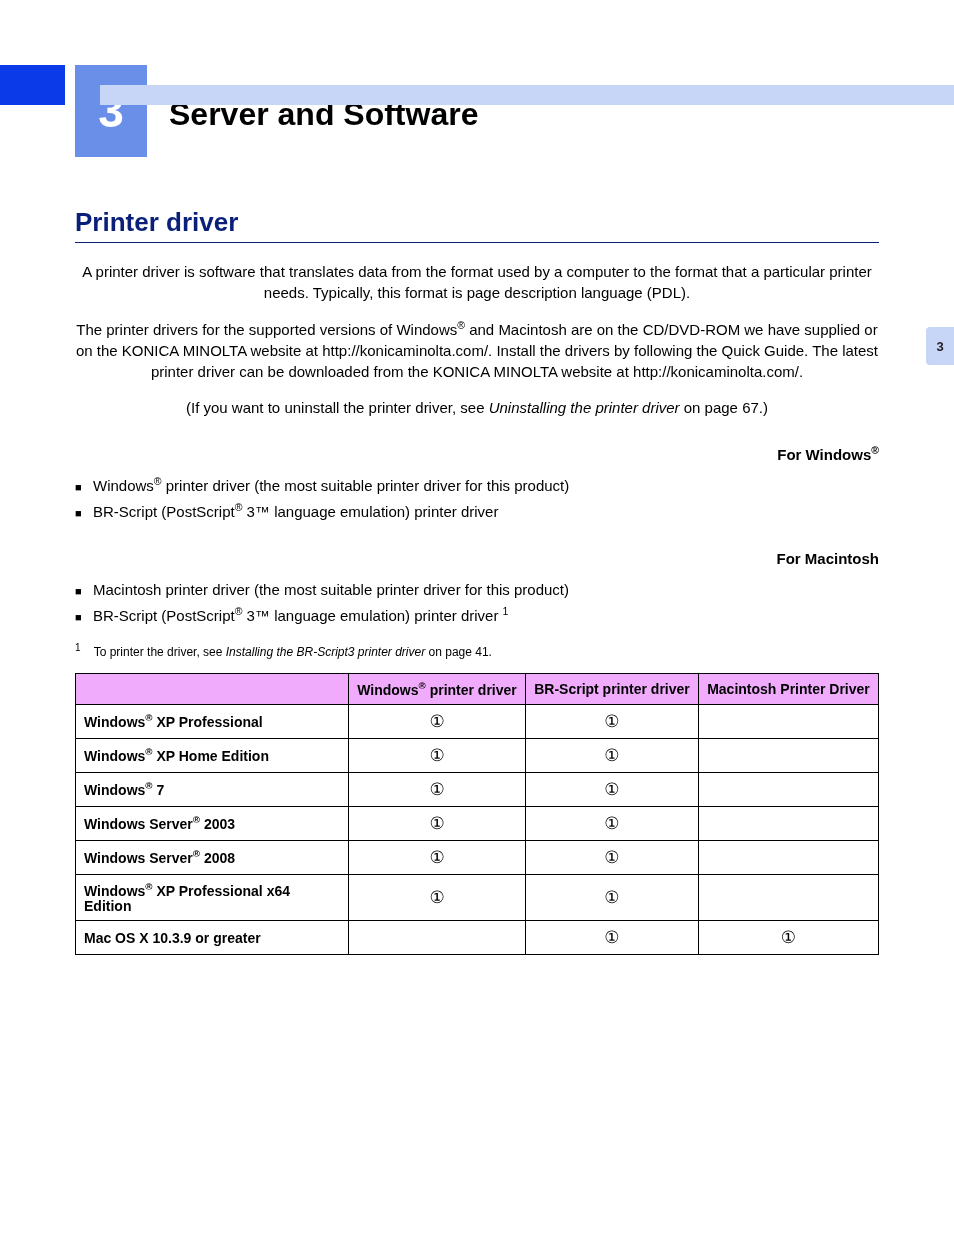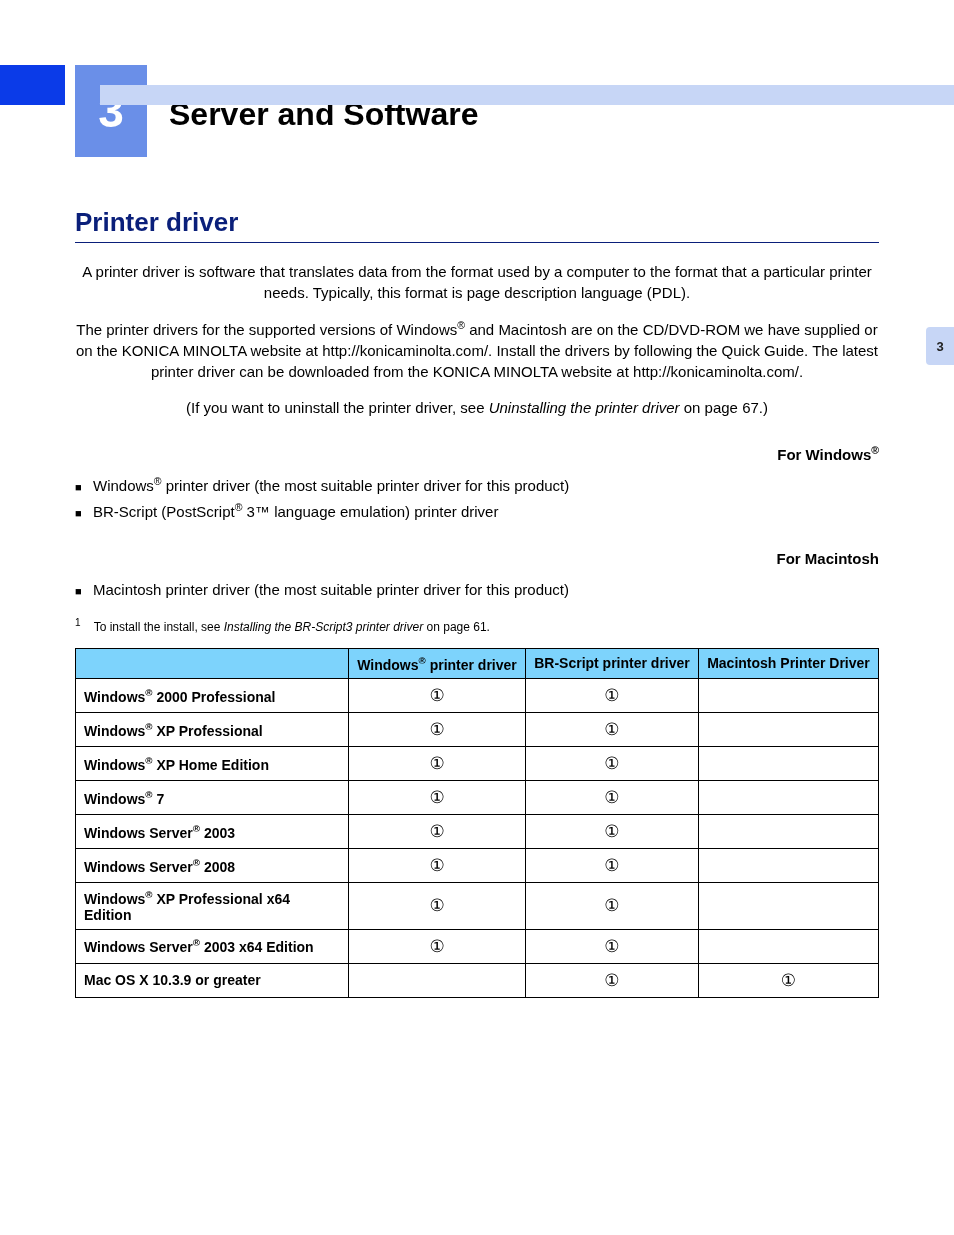--- a/index.html
+++ b/index.html
@@ -126,21 +126,21 @@
     border-collapse: collapse;
     margin-top: 8px;
   }
   table.compat th, table.compat td {
     border: 1px solid #000;
     padding: 6px 8px;
     font-size: 14px;
     vertical-align: middle;
   }
   table.compat th {
-    background: #7dd3fc;
+    background: #f0abfc;
     font-weight: bold;
     text-align: center;
   }
   table.compat td.os {
     font-weight: bold;
     width: 34%;
   }
   table.compat td.mark {
     text-align: center;
     font-family: "Times New Roman", serif;
@@ -177,44 +177,39 @@
     <span>For Windows</span><sup>®</sup>
   </div>
   <ul class="bullet-list">
     <li><span>Windows</span><sup>®</sup><span> printer driver (the most suitable printer driver for this product)</span></li>
     <li><span>BR-Script (PostScript</span><sup>®</sup><span> 3™ language emulation) printer driver</span></li>
   </ul>
 
   <div class="sub-heading">For Macintosh</div>
   <ul class="bullet-list">
     <li>Macintosh printer driver (the most suitable printer driver for this product)</li>
+    <li><span>BR-Script (PostScript</span><sup>®</sup><span> 3™ language emulation) printer driver </span><sup>1</sup></li>
   </ul>
 
   <div class="footnote">
     <span class="fn-num">1</span>
-    <span>To install the install, see </span><span class="italic">Installing the BR-Script3 printer driver</span><span> on page 61.</span>
+    <span>To printer the driver, see </span><span class="italic">Installing the BR-Script3 printer driver</span><span> on page 41.</span>
   </div>
 
   <table class="compat">
     <thead>
       <tr>
         <th></th>
         <th><span>Windows</span><sup>®</sup><span> printer driver</span></th>
         <th>BR-Script printer driver</th>
         <th>Macintosh Printer Driver</th>
       </tr>
     </thead>
     <tbody id="compat-body">
         <tr>
-          <td class="os"><span>Windows</span><sup>®</sup><span> 2000 Professional</span></td>
-          <td class="mark">①</td>
-          <td class="mark">①</td>
-          <td class="mark"></td>
-        </tr>
-        <tr>
           <td class="os"><span>Windows</span><sup>®</sup><span> XP Professional</span></td>
           <td class="mark">①</td>
           <td class="mark">①</td>
           <td class="mark"></td>
         </tr>
         <tr>
           <td class="os"><span>Windows</span><sup>®</sup><span> XP Home Edition</span></td>
           <td class="mark">①</td>
           <td class="mark">①</td>
           <td class="mark"></td>
@@ -232,26 +227,20 @@
           <td class="mark"></td>
         </tr>
         <tr>
           <td class="os"><span>Windows Server</span><sup>®</sup><span> 2008</span></td>
           <td class="mark">①</td>
           <td class="mark">①</td>
           <td class="mark"></td>
         </tr>
         <tr>
           <td class="os"><span>Windows</span><sup>®</sup><span> XP Professional x64 Edition</span></td>
-          <td class="mark">①</td>
-          <td class="mark">①</td>
-          <td class="mark"></td>
-        </tr>
-        <tr>
-          <td class="os"><span>Windows Server</span><sup>®</sup><span> 2003 x64 Edition</span></td>
           <td class="mark">①</td>
           <td class="mark">①</td>
           <td class="mark"></td>
         </tr>
         <tr>
           <td class="os"><span>Mac OS X 10.3.9 or greater</span></td>
           <td class="mark"></td>
           <td class="mark">①</td>
           <td class="mark">①</td>
         </tr>

